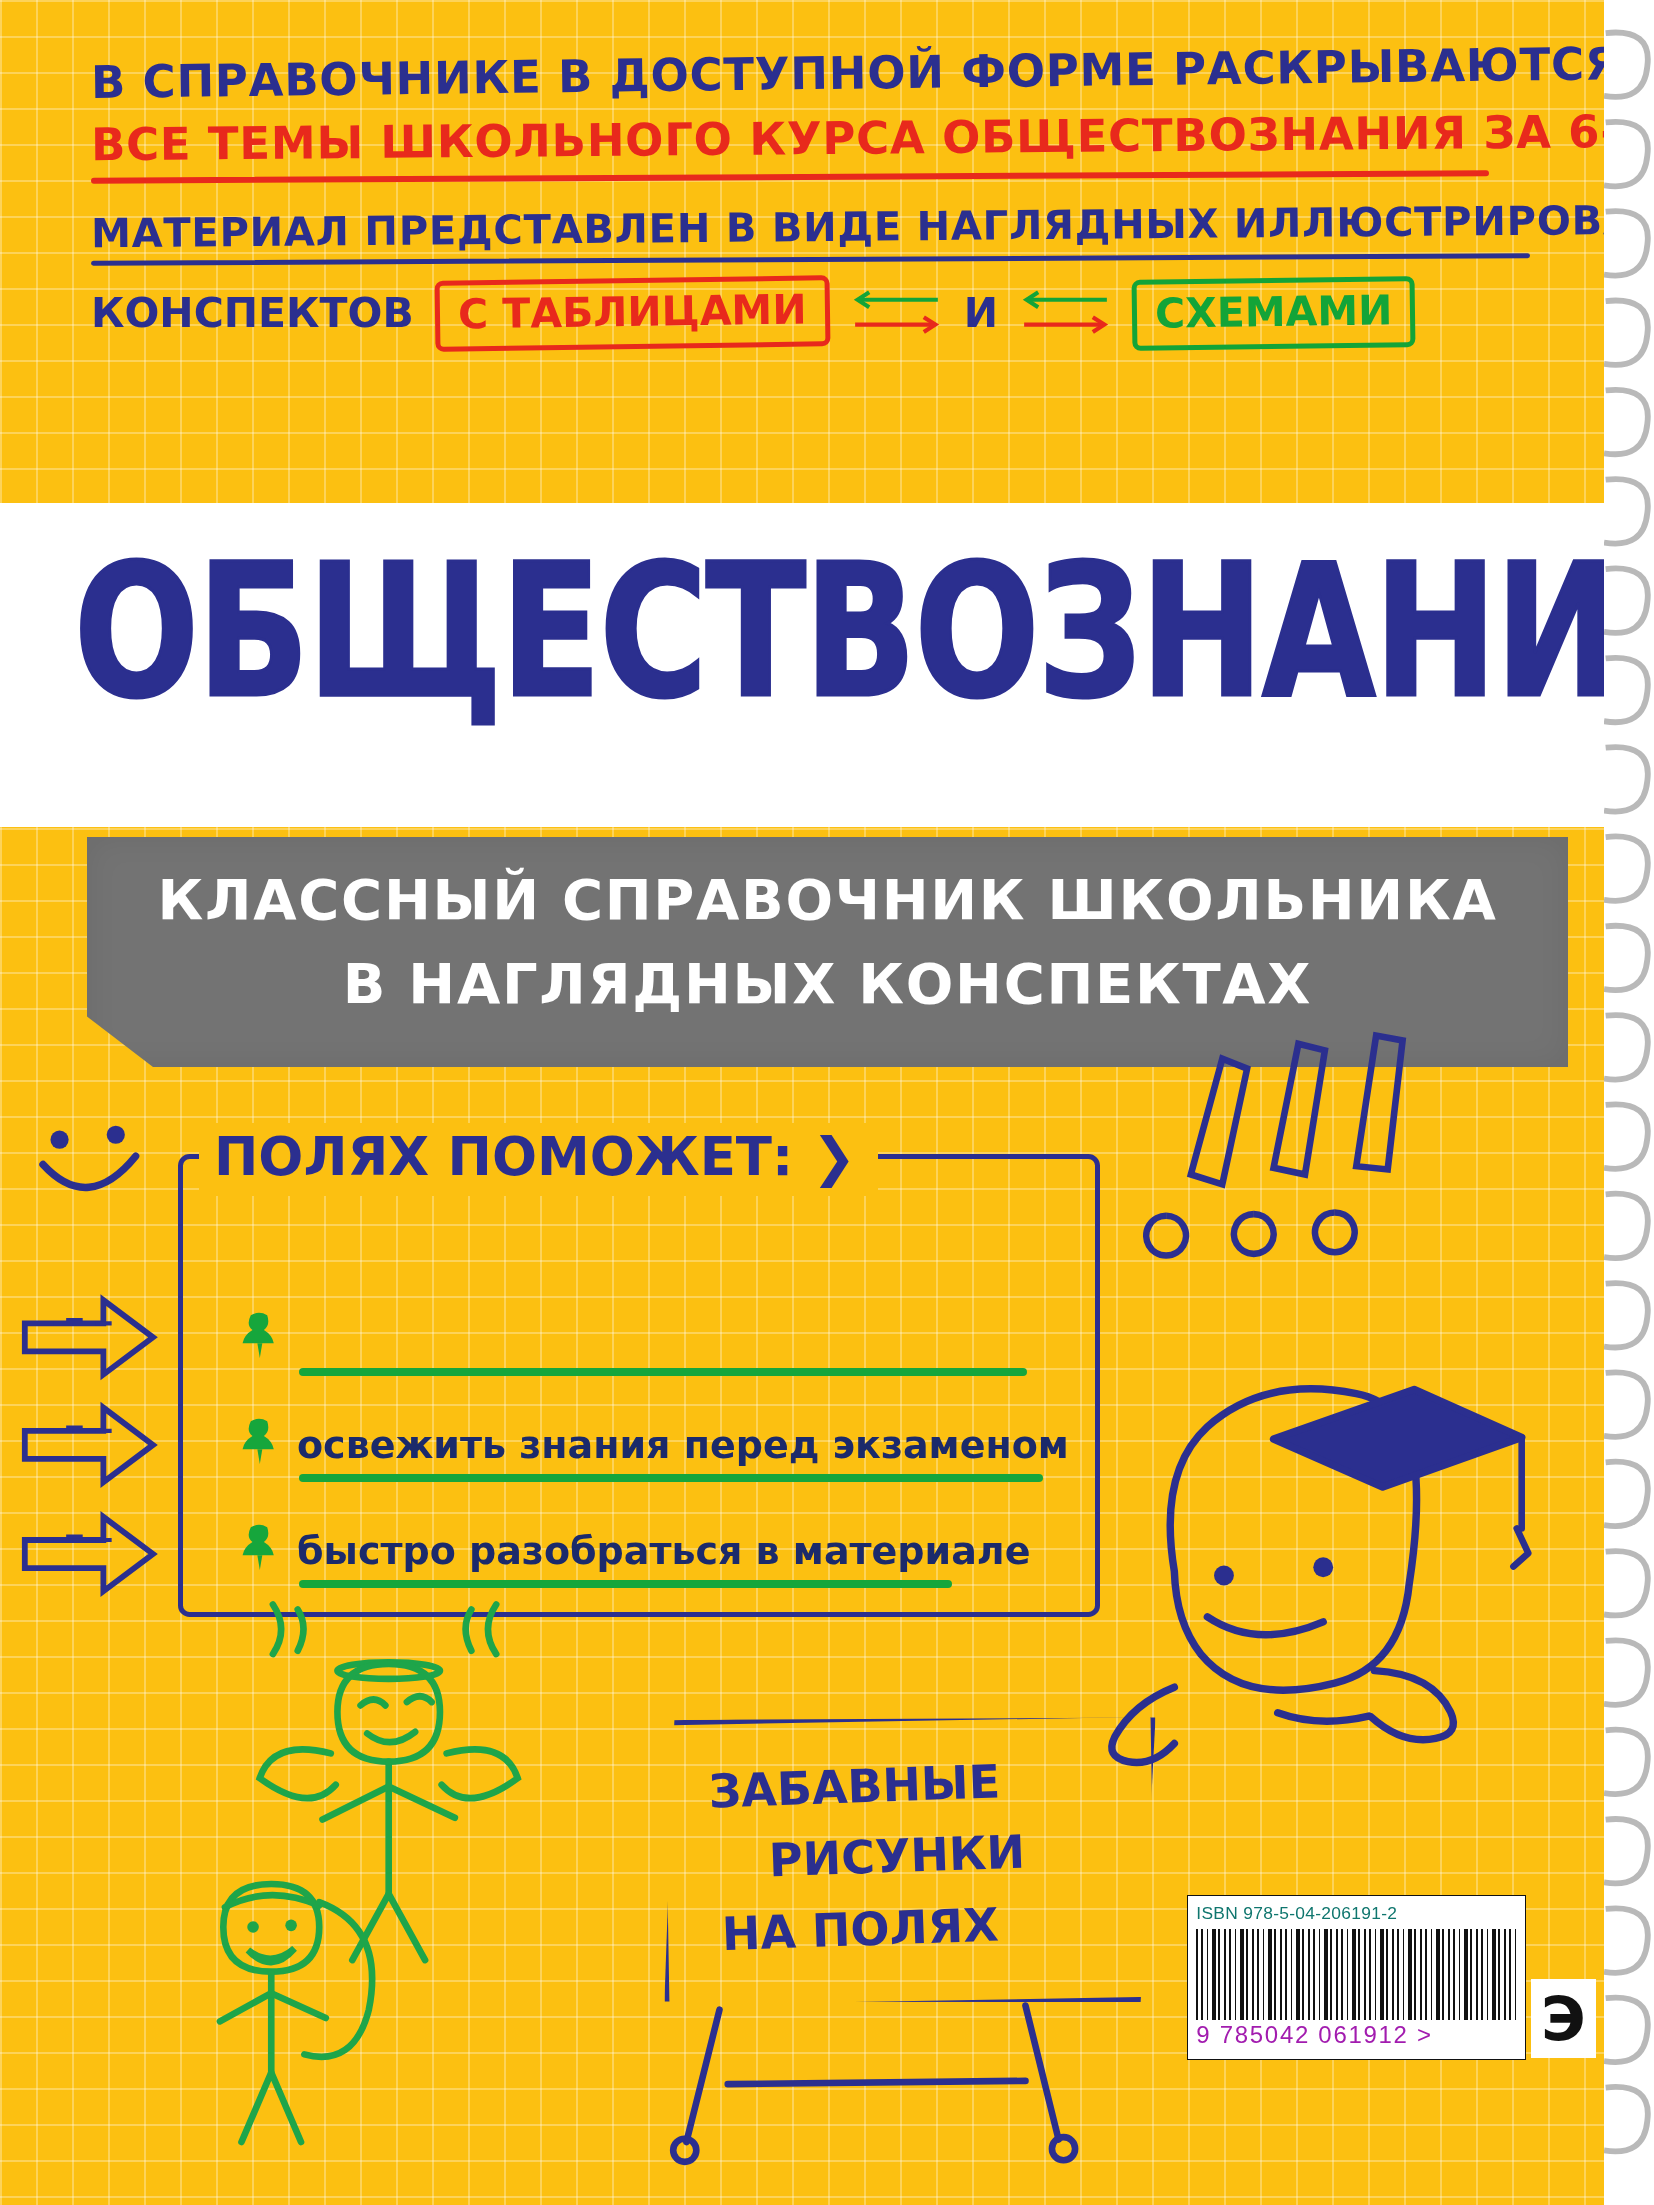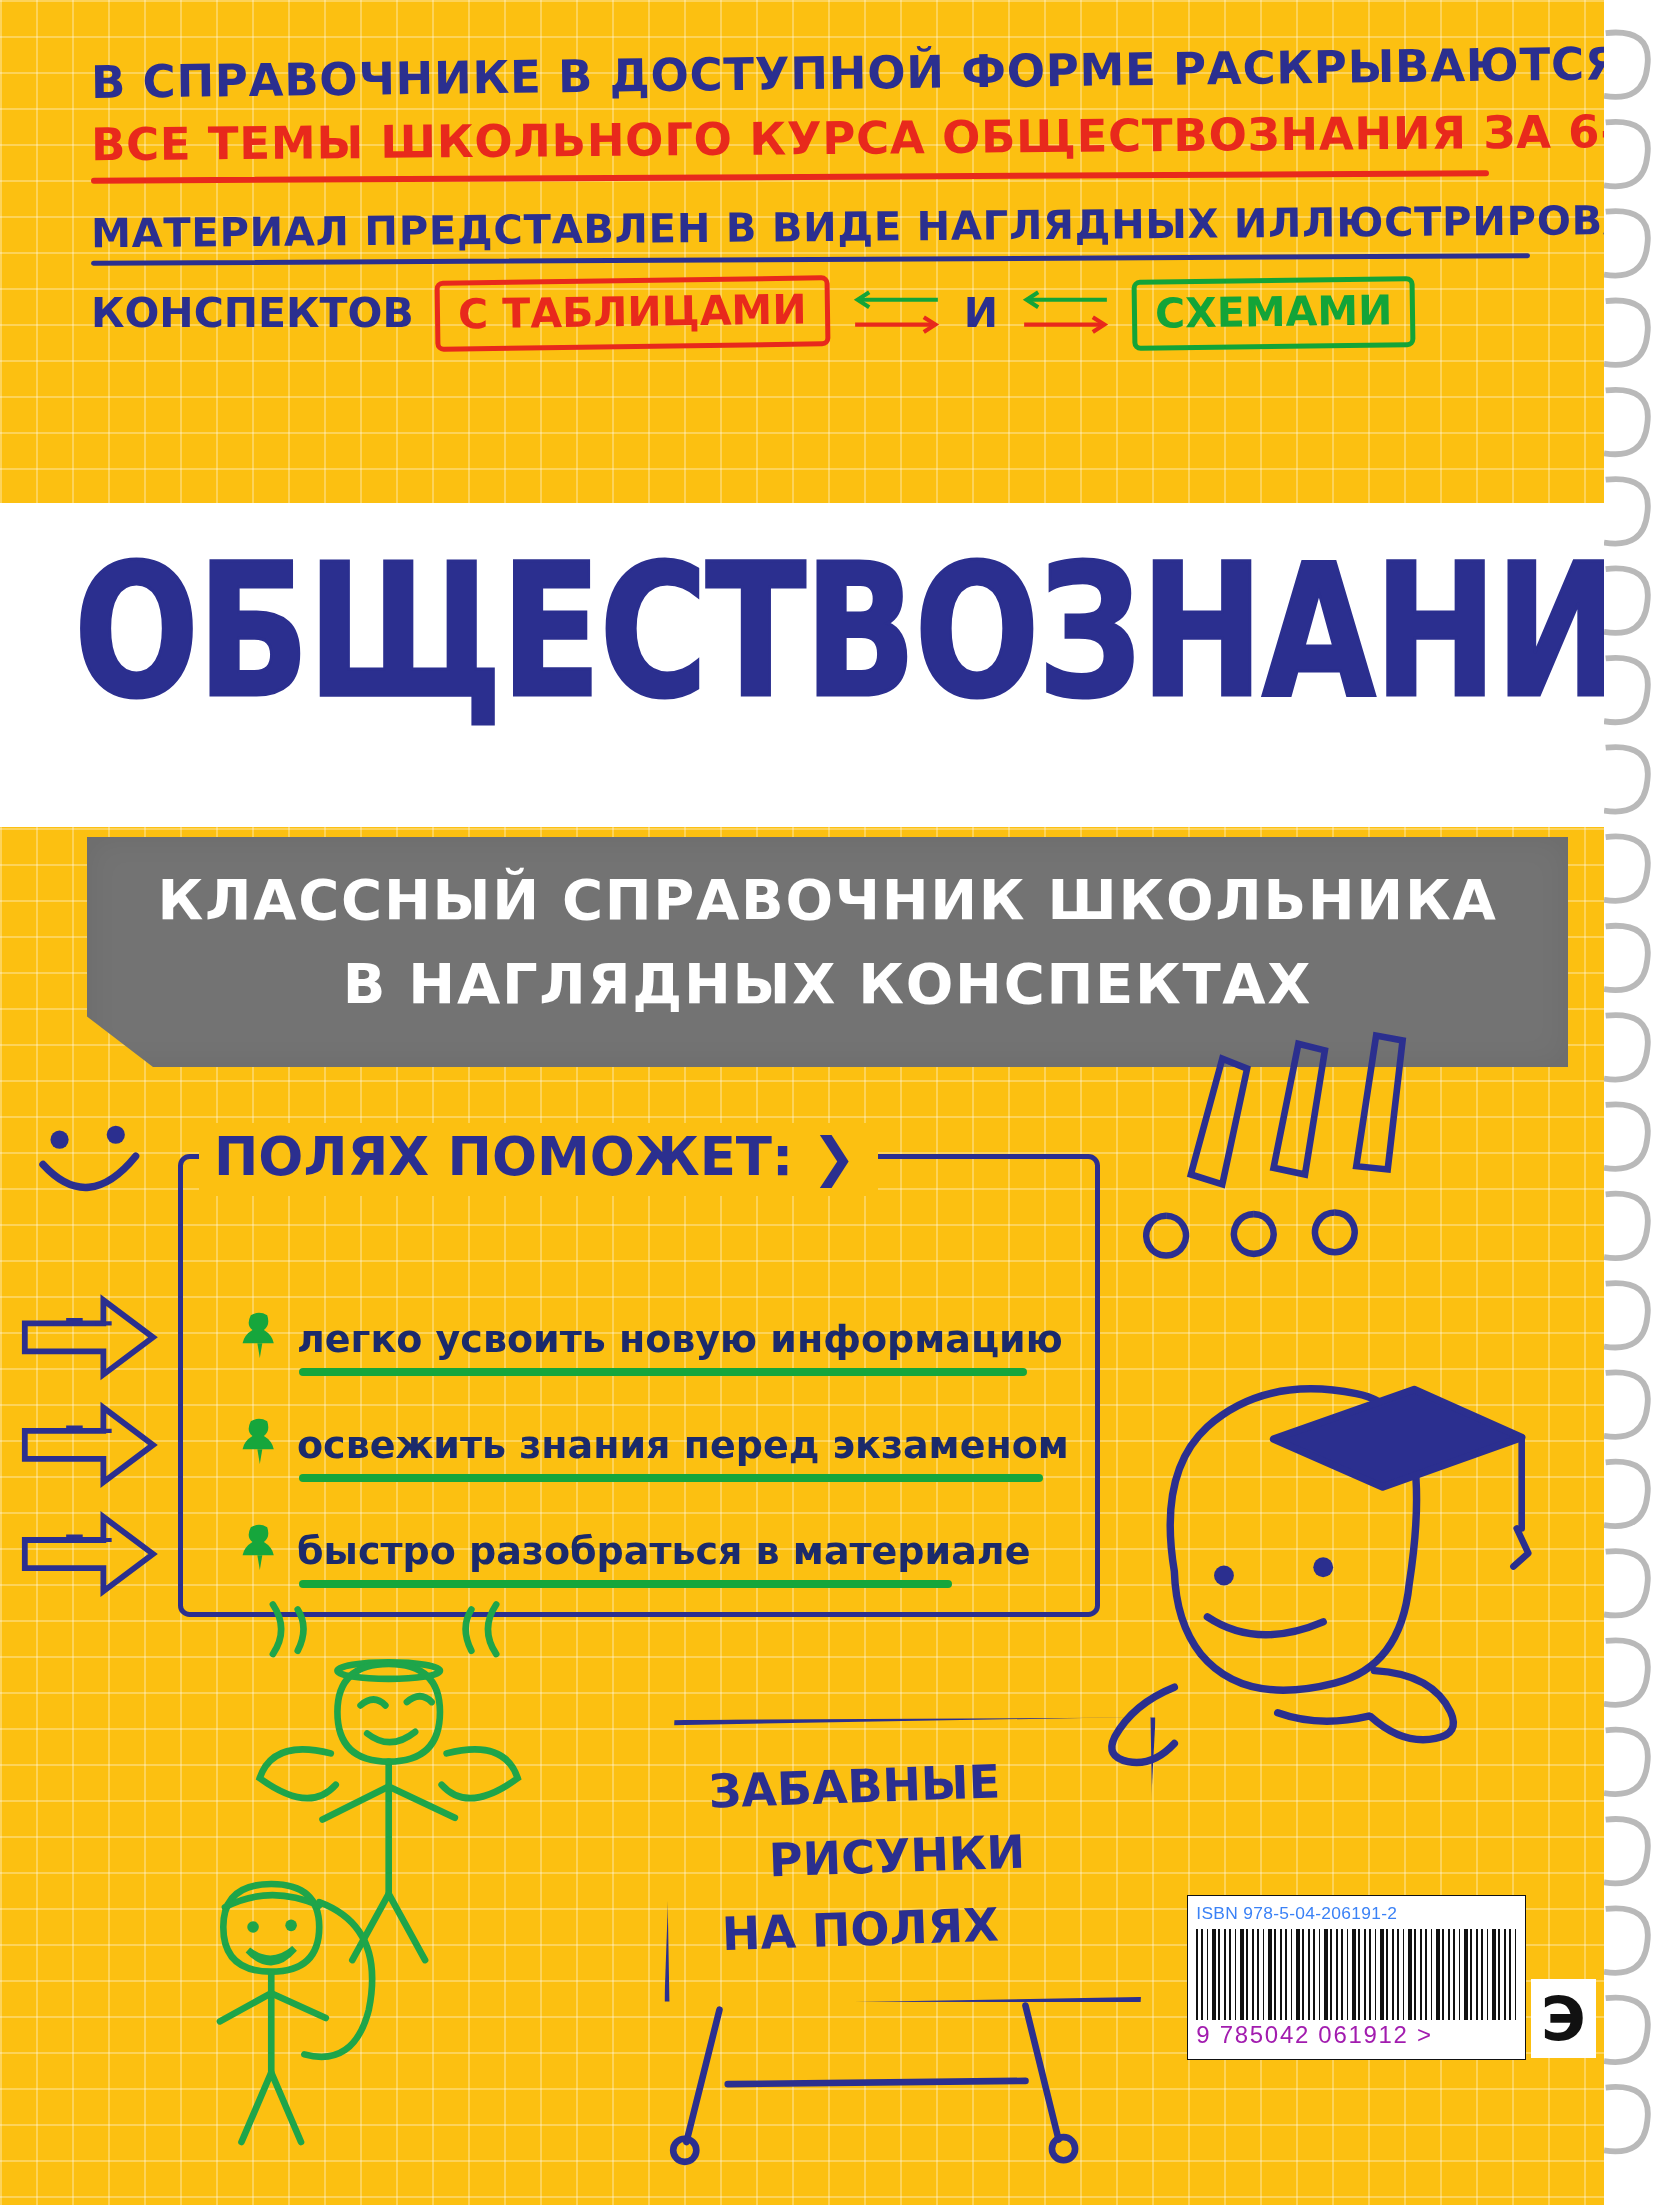--- a/index.html
+++ b/index.html
@@ -255,21 +255,21 @@
     width: 339px;
     height: 165px;
     background: #ffffff;
     border: 1.7px solid #111;
     box-sizing: border-box;
     padding: 6.6px 8.3px 5px;
   }
   .isbn-text {
     font-family: "Liberation Sans", sans-serif;
     font-size: 17.4px;
-    color: #3b82f6;
+    color: #0f766e;
     letter-spacing: 0.3px;
   }
   .barcode {
     margin-top: 5px;
     height: 91px;
     width: 100%;
     background: repeating-linear-gradient(
       to right,
       #111 0 2.5px, #fff 2.5px 5px, #111 5px 6.6px, #fff 6.6px 10.8px,
       #111 10.8px 12.4px, #fff 12.4px 15.7px, #111 15.7px 20px, #fff 20px 22px,
@@ -361,21 +361,20 @@
 
   <div class="help-items">
     <div class="help-item">
       <span class="pin">
         <svg width="46" height="50" viewBox="0 0 56 60">
           <path d="M18 6 q10 -6 20 0 q4 12 -4 18 q10 6 12 16 l-38 0 q2 -10 12 -16 q-8 -6 -2 -18 z" fill="#16a63c"></path>
           <path d="M26 40 l3 18 l3 -18 z" fill="#16a63c"></path>
         </svg>
       </span>
       <span class="hl" style="width:728px"></span>
-      <span class="txt">легко усвоить новую информацию</span>
     </div>
     <div class="help-item">
       <span class="pin">
         <svg width="46" height="50" viewBox="0 0 56 60">
           <path d="M18 6 q10 -6 20 0 q4 12 -4 18 q10 6 12 16 l-38 0 q2 -10 12 -16 q-8 -6 -2 -18 z" fill="#16a63c"></path>
           <path d="M26 40 l3 18 l3 -18 z" fill="#16a63c"></path>
         </svg>
       </span>
       <span class="hl" style="width:744px"></span>
       <span class="txt">освежить знания перед экзаменом</span>

